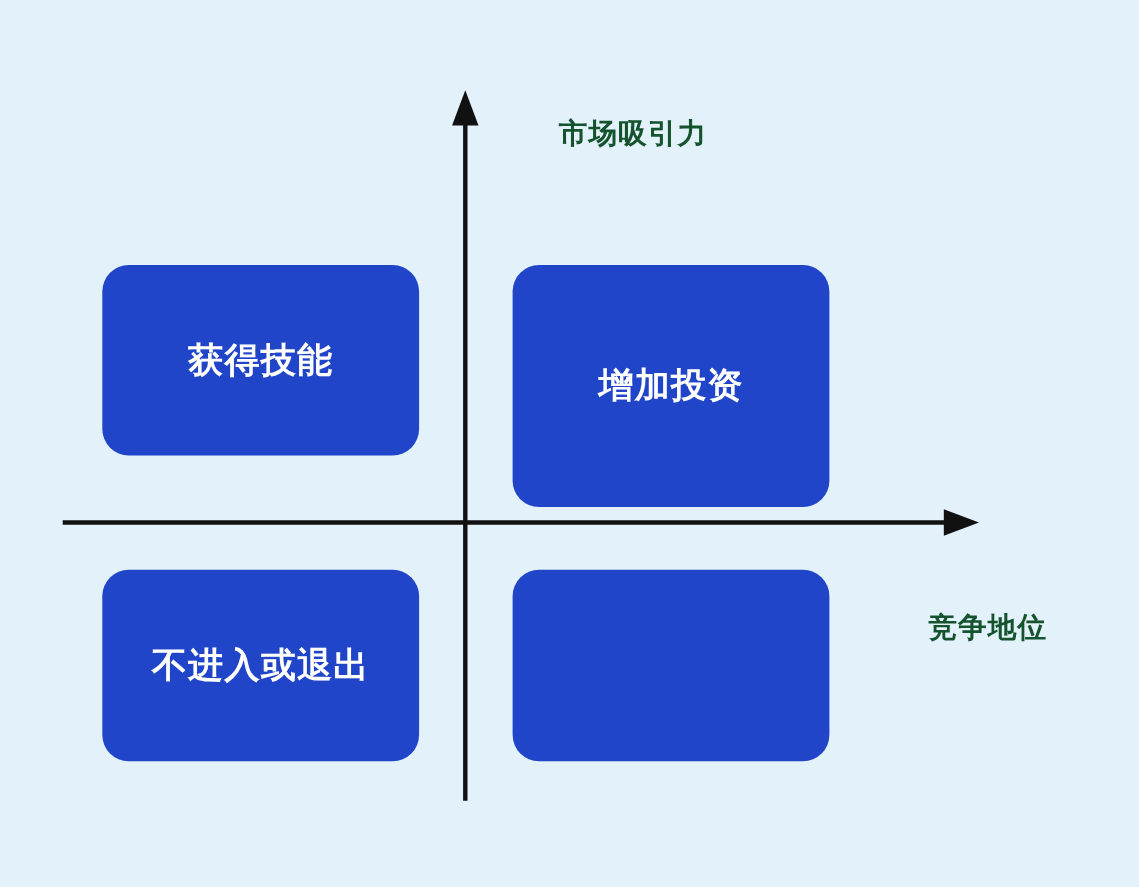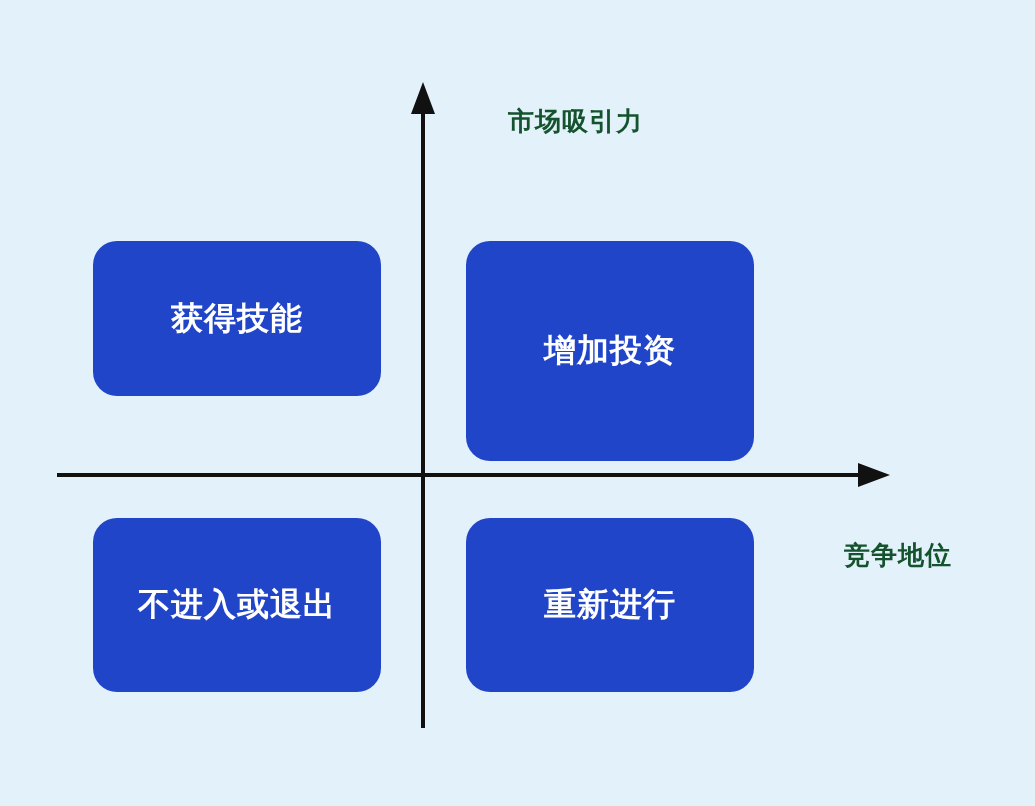--- a/index.html
+++ b/index.html
@@ -38,39 +38,39 @@
     font-weight: 700;
     white-space: nowrap;
     letter-spacing: 1px;
   }
   .y-axis-label {
     left: 508px;
     top: 104px;
   }
   .x-axis-label {
     left: 844px;
-    top: 538px;
+    top: 553px;
   }
   .quad-box {
     position: absolute;
     width: 288px;
     height: 174px;
     background: #2045c8;
     border-radius: 24px;
     display: flex;
     align-items: center;
     justify-content: center;
     text-align: center;
     color: #ffffff;
     font-size: 32px;
     font-weight: 700;
     line-height: 1.35;
     letter-spacing: 1px;
   }
-  .box-top-left    { left: 93px;  top: 241px; height: 155px; }
+  .box-top-left    { left: 93px;  top: 241px; height: 173px; }
   .box-top-right   { left: 466px; top: 241px; height: 220px; }
   .box-bottom-left { left: 93px;  top: 518px; }
   .box-bottom-right{ left: 466px; top: 518px; }
 </style>
 </head>
 <body>
 
 <div class="canvas">
 
   <svg class="axes-svg" viewBox="0 0 1035 806">
@@ -91,17 +91,17 @@
   <div class="quad-box box-top-right">
     <span>增加投资</span>
   </div>
 
   <div class="quad-box box-bottom-left">
     <span>不进入或退出</span>
   </div>
 
   <div class="quad-box box-bottom-right">
     <span>
-      <span>重新进行</span><br>
+      <br>
     </span>
   </div>
 
 </div>
 
 </body></html>

